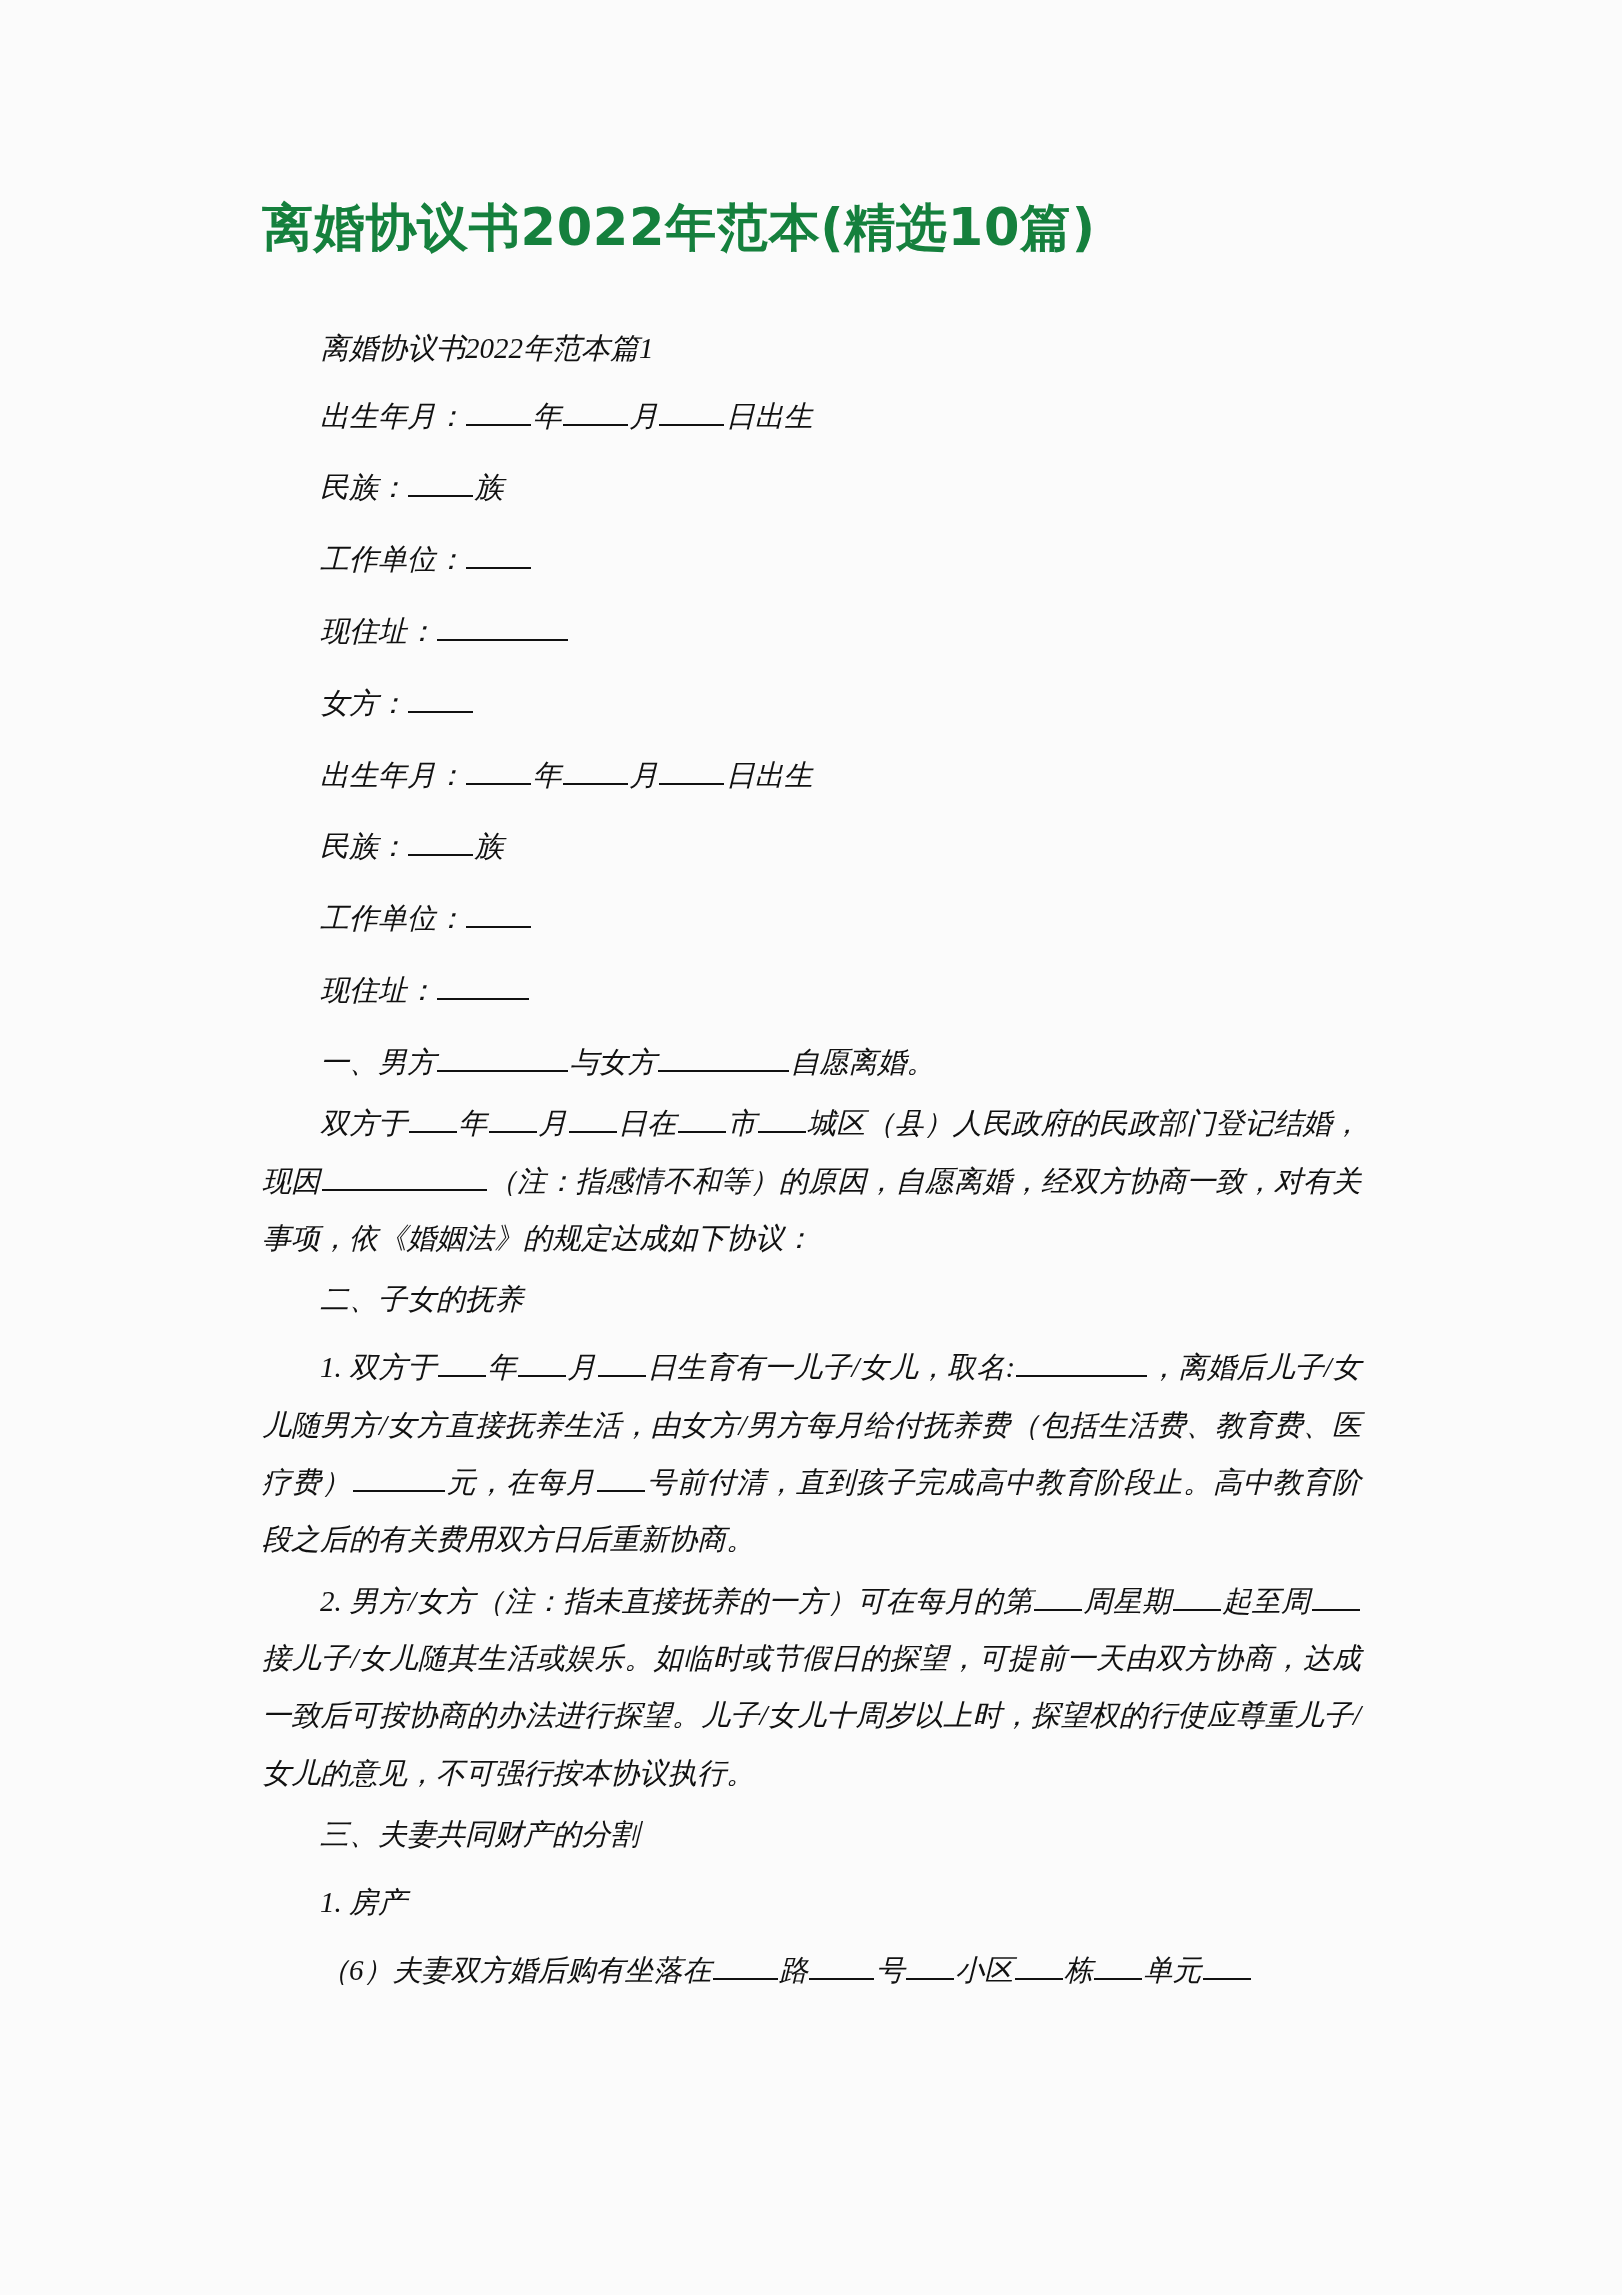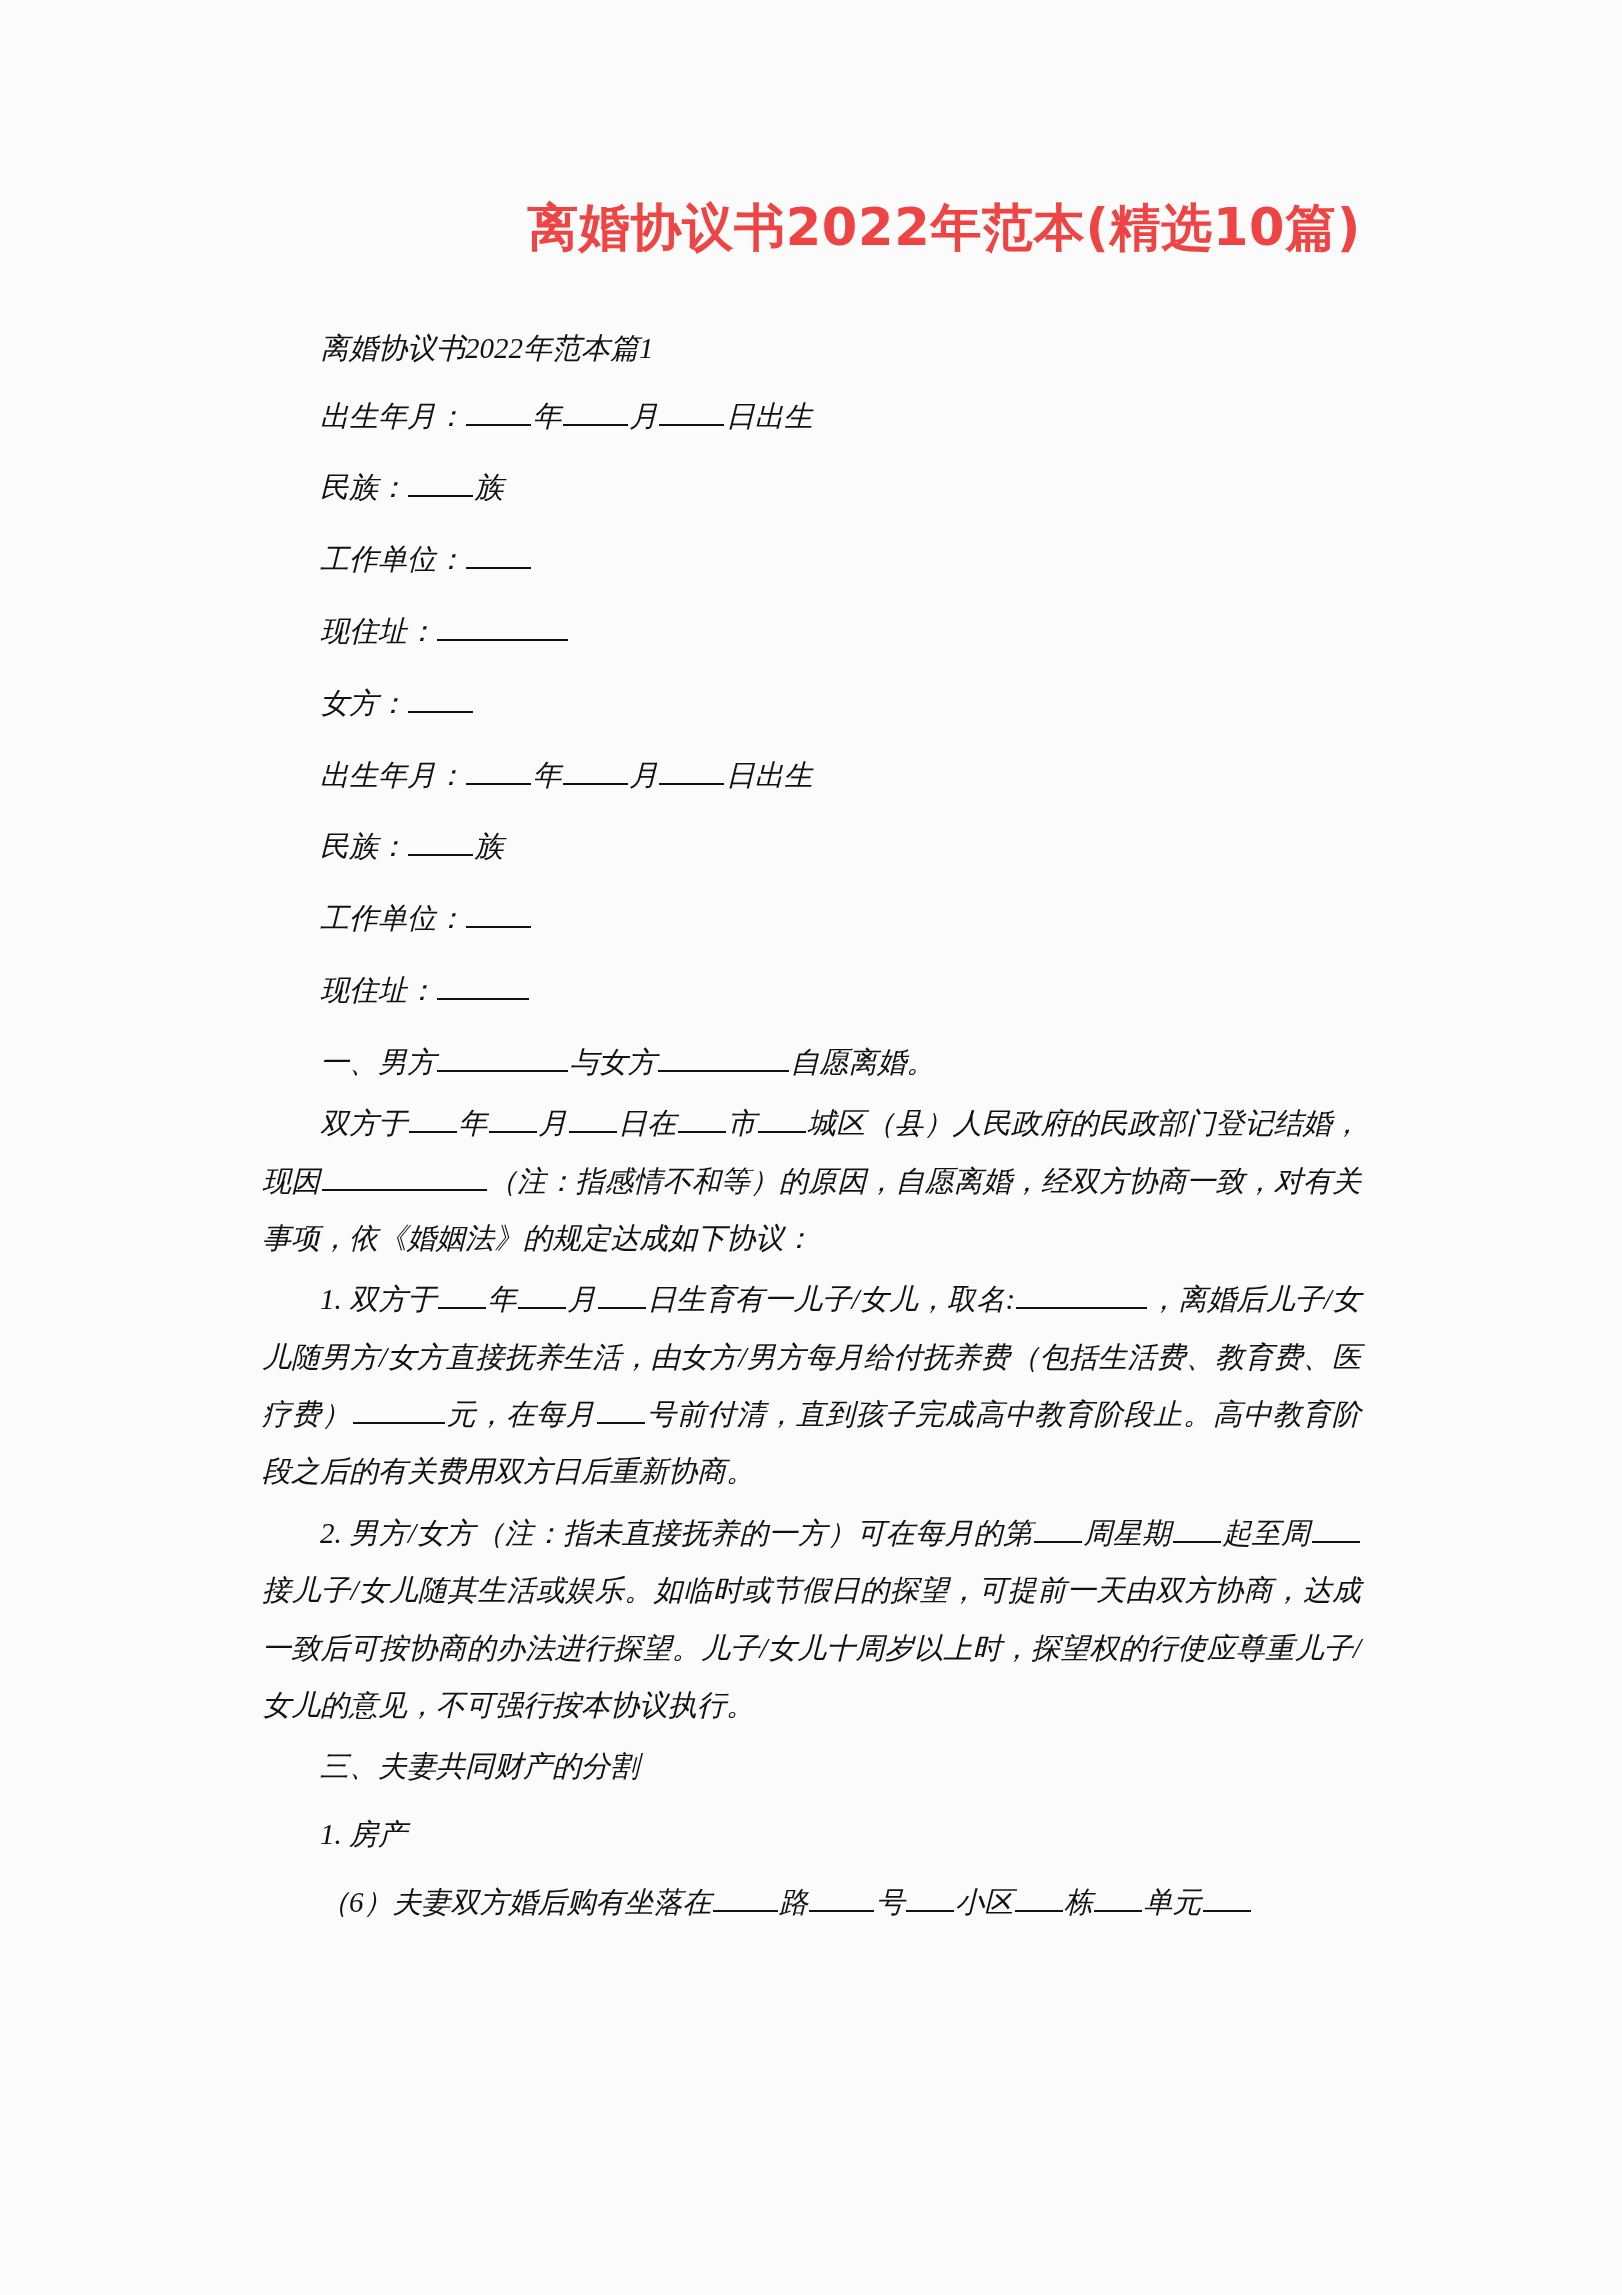--- a/index.html
+++ b/index.html
@@ -17,24 +17,24 @@
     font-family: "Liberation Serif", "DejaVu Serif", serif;
     color: #111111;
     overflow: hidden;
   }
 
   .doc-title {
     font-family: "DejaVu Sans", "Liberation Sans", sans-serif;
     font-weight: 700;
     font-size: 51px;
     line-height: 1.25;
-    text-align: right;
+    text-align: left;
     letter-spacing: 0.7px;
     margin: 0 0 60px 0;
-    color: #ef4444;
+    color: #15803d;
   }
 
   .body {
     font-size: 29px;
     line-height: 1.98;
     text-align: justify;
     text-justify: inter-ideograph;
     font-style: italic;
   }
 
@@ -101,20 +101,21 @@
     <p class="line"><span>民族：</span><span class="blank m"></span><span>族</span></p>
 
     <p class="line"><span>工作单位：</span><span class="blank m"></span></p>
 
     <p class="line"><span>现住址：</span><span class="blank l"></span></p>
 
     <p class="para"><span>一、男方</span><span class="blank xl"></span><span>与女方</span><span class="blank xl"></span><span>自愿离婚。</span></p>
 
     <p class="para"><span>双方于</span><span class="blank s"></span><span>年</span><span class="blank s"></span><span>月</span><span class="blank s"></span><span>日在</span><span class="blank s"></span><span>市</span><span class="blank s"></span><span>城区（县）人民政府的民政部门登记结婚，现因</span><span class="blank xxl"></span><span>（注：指感情不和等）的原因，自愿离婚，经双方协商一致，对有关事项，依《婚姻法》的规定达成如下协议：</span></p>
 
+    <p class="section-label"><span>二、子女的抚养</span></p>
 
     <p class="para"><span>1. 双方于</span><span class="blank s"></span><span>年</span><span class="blank s"></span><span>月</span><span class="blank s"></span><span>日生育有一儿子/女儿，取名:</span><span class="blank xl"></span><span>，离婚后儿子/女儿随男方/女方直接抚养生活，由女方/男方每月给付抚养费（包括生活费、教育费、医疗费）</span><span class="blank l"></span><span>元，在每月</span><span class="blank s"></span><span>号前付清，直到孩子完成高中教育阶段止。高中教育阶段之后的有关费用双方日后重新协商。</span></p>
 
     <p class="para"><span>2. 男方/女方（注：指未直接抚养的一方）可在每月的第</span><span class="blank s"></span><span>周星期</span><span class="blank s"></span><span>起至周</span><span class="blank s"></span><span>接儿子/女儿随其生活或娱乐。如临时或节假日的探望，可提前一天由双方协商，达成一致后可按协商的办法进行探望。儿子/女儿十周岁以上时，探望权的行使应尊重儿子/女儿的意见，不可强行按本协议执行。</span></p>
 
     <p class="section-label"><span>三、夫妻共同财产的分割</span></p>
 
     <p class="section-label"><span>1. 房产</span></p>
 
     <p class="para"><span>（6）夫妻双方婚后购有坐落在</span><span class="blank m"></span><span>路</span><span class="blank m"></span><span>号</span><span class="blank s"></span><span>小区</span><span class="blank s"></span><span>栋</span><span class="blank s"></span><span>单元</span><span class="blank s"></span></p>

